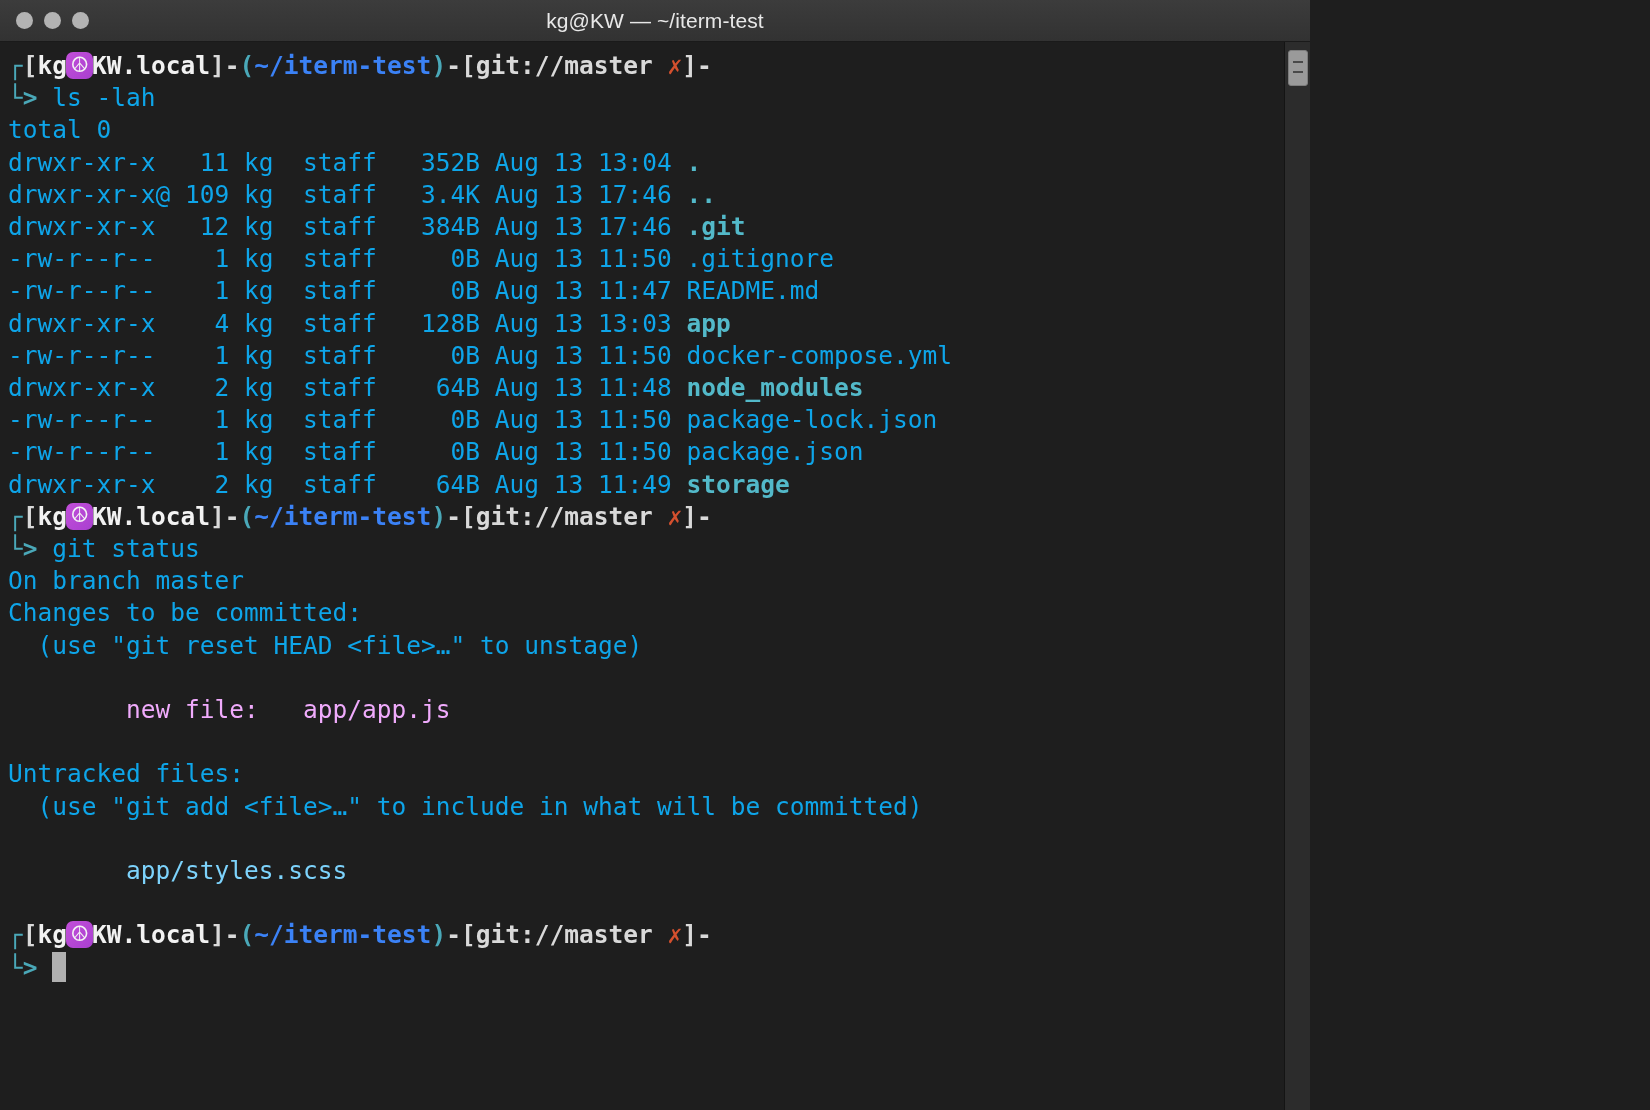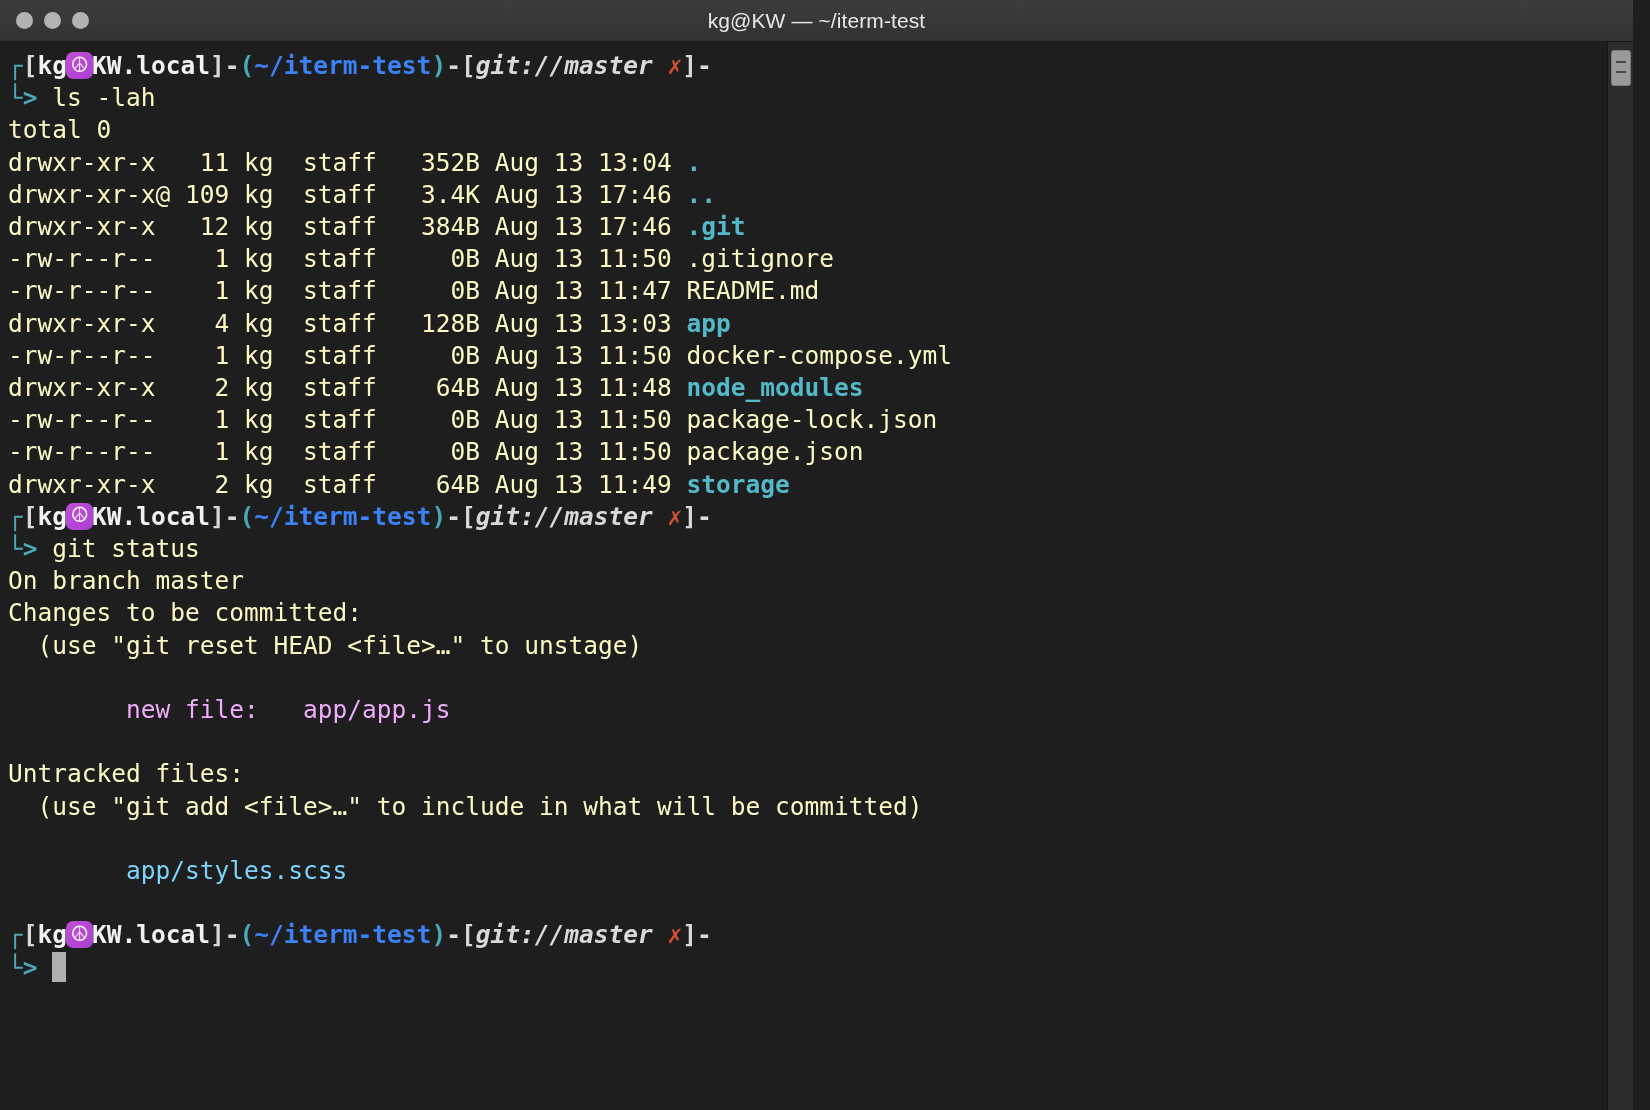--- a/index.html
+++ b/index.html
@@ -7,21 +7,21 @@
     margin: 0; padding: 0;
     background: #1e1e1e;
   }
   body {
     width: 1650px; height: 1110px;
     overflow: hidden;
     font-family: "DejaVu Sans Mono", "Liberation Mono", monospace;
   }
 
   .window {
-    width: 1633px;
+    width: 1310px;
     height: 1110px;
     display: flex;
     flex-direction: column;
     background: #1c1c1c;
     position: relative;
   }
 
   
   .titlebar {
     height: 42px;
@@ -97,34 +97,34 @@
     position: absolute;
     left: 4px; right: 4px;
     height: 2px;
     background: #4a4a4a;
   }
   .scroll-thumb::before { top: 10px; }
   .scroll-thumb::after  { top: 20px; }
 
   
   .line { display: block; min-height: 32.2px; }
-  .c-white  { color: #fef9c3; }
+  .c-white  { color: #0ea5e9; }
   .c-cyan   { color: #53b9c9; font-weight: bold; }
   .c-green  { color: #f0abfc; }
   .c-red    { color: #7dd3fc; }
   .c-orange { color: #d4502e; font-weight: bold; }
   .bold     { font-weight: bold; }
 
   
   .p-bracket { color: #d9d9d9; font-weight: bold; }
   .p-corner  { color: #4aa8b8; }
   .p-host    { color: #f2f2f2; font-weight: bold; }
   .p-paren   { color: #4aa8b8; font-weight: bold; }
   .p-path    { color: #3b82f6; font-weight: bold; }
-  .p-git     { color: #d9d9d9; font-weight: bold; font-style: italic; }
+  .p-git     { color: #d9d9d9; font-weight: bold; }
   .p-dash    { color: #d9d9d9; font-weight: bold; }
 
   
   .at-badge {
     display: inline-block;
     width: 27px; height: 27px;
     vertical-align: -5px;
     border-radius: 7px;
     background: linear-gradient(135deg, #c24fd9, #a93fd0);
     position: relative;

